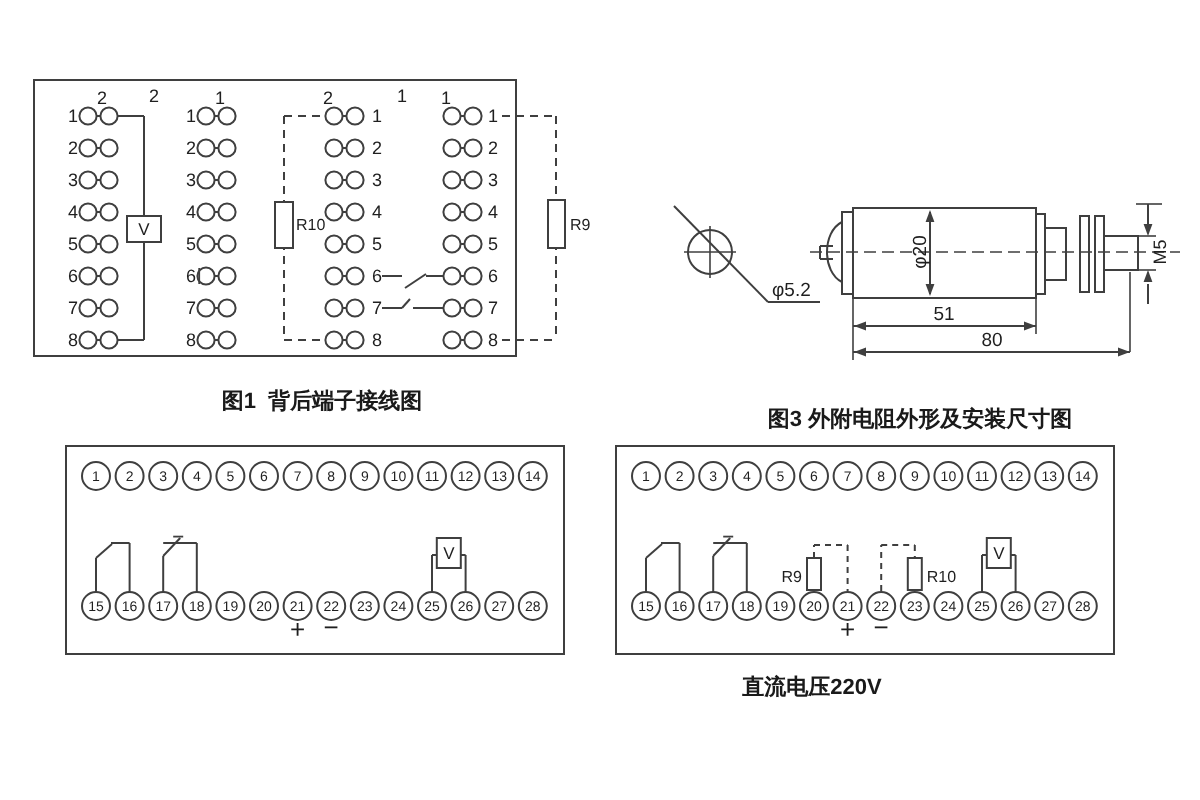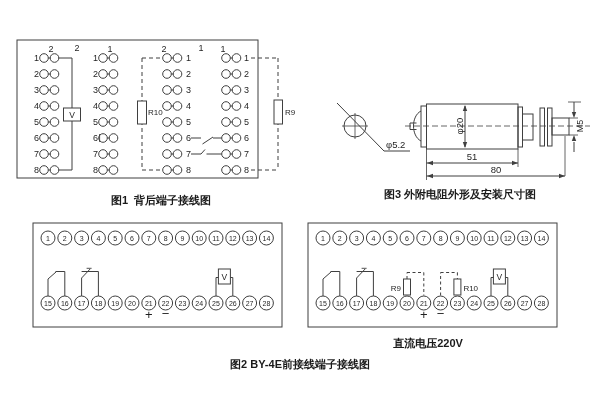--- a/index.html
+++ b/index.html
@@ -1,23 +1,23 @@
 <!DOCTYPE html>
 <html><head>
 <meta charset="utf-8">
 <style>
   html,body{margin:0;padding:0;background:#ffffff;}
   body{width:600px;height:400px;overflow:hidden;font-family:"Liberation Sans",sans-serif;}
   .page{position:relative;width:600px;height:400px;background:#ffffff;}
   #art{position:absolute;left:0;top:0;}
   .caption{position:absolute;font-size:11px;color:#1a1a1a;font-weight:600;text-align:center;white-space:pre;}
   #cap-fig1{left:61px;top:193px;width:200px;}
-  #cap-fig3{left:352px;top:187px;width:216px;}
+  #cap-fig3{left:352px;top:202px;width:216px;}
   #cap-panel1{left:52px;top:336px;width:210px;}
-  #cap-panel2{left:328px;top:336px;width:200px;}
+  #cap-panel2{left:306px;top:336px;width:200px;}
   #cap-fig2{left:190px;top:357px;width:220px;}
 </style>
 </head>
 <body>
 
 <div class="page">
   <svg id="art" width="600" height="400" viewBox="0 0 600 400" font-family="Liberation Sans, sans-serif">
       <rect x="17" y="40" width="241" height="138" fill="none" stroke="#3f3f3f" stroke-width="1"></rect>
       <text x="39" y="61" fill="#1f1f1f" font-size="9" text-anchor="end">1</text>
       <circle cx="44" cy="58" r="4.3" fill="#fff" stroke="#3f3f3f" stroke-width="1"></circle>
@@ -370,14 +370,13 @@
       <rect x="453.9" y="279" width="7" height="16" fill="#fff" stroke="#3f3f3f" stroke-width="1"></rect>
       <text x="463.4" y="291" fill="#1f1f1f" font-size="8" text-anchor="start">R10</text>
       <line x1="440.6" y1="295.5" x2="440.6" y2="272.5" stroke="#3f3f3f" stroke-width="1" stroke-dasharray="3 2.5"></line>
       <line x1="440.6" y1="272.5" x2="457.4" y2="272.5" stroke="#3f3f3f" stroke-width="1" stroke-dasharray="3 2.5"></line>
       <line x1="457.4" y1="272.5" x2="457.4" y2="279" stroke="#3f3f3f" stroke-width="1" stroke-dasharray="3 2.5"></line>
     </svg>
 
   <div id="cap-fig1" class="caption">图1  背后端子接线图</div>
   <div id="cap-fig3" class="caption">图3 外附电阻外形及安装尺寸图</div>
   <div id="cap-panel2" class="caption">直流电压220V</div>
-  <div id="cap-fig2" class="caption">图2 BY-4E前接线端子接线图</div>
 </div>
 
 </body></html>

